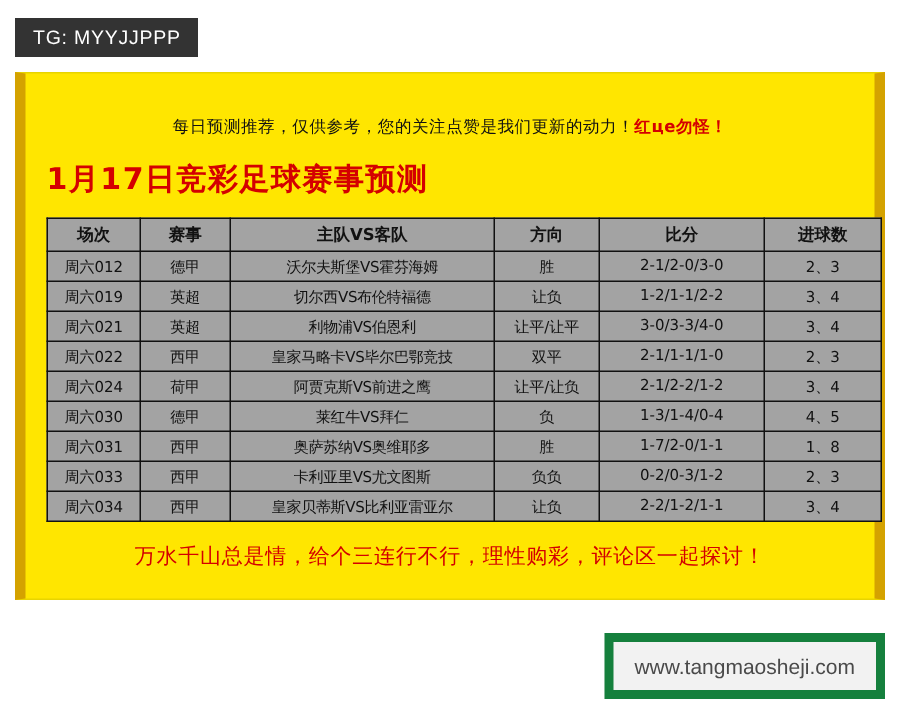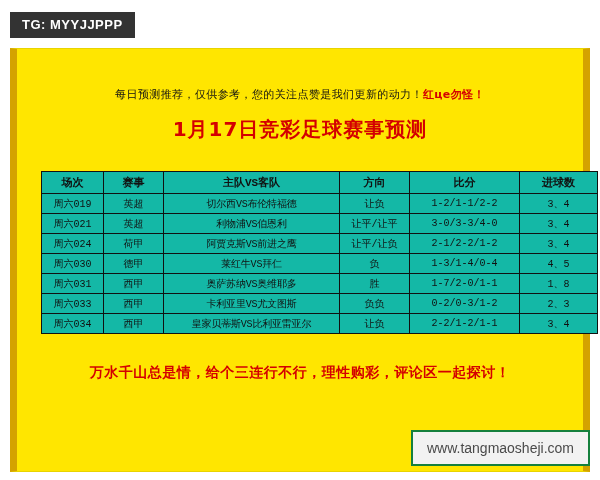--- a/index.html
+++ b/index.html
@@ -16,88 +16,86 @@
   }
 
   
   .tg-badge {
     position: absolute;
     left: 10px;
     top: 12px;
     background: #333333;
     color: #ffffff;
     font-size: 13px;
-    font-weight: bold;
+    font-weight: normal;
     padding: 5px 12px 6px 12px;
     letter-spacing: 0.5px;
     font-family: "Liberation Sans", sans-serif;
   }
 
   
   .watermark {
     position: absolute;
     right: 10px;
     bottom: 14px;
     background: #f2f2f2;
     color: #4a4a4a;
     font-size: 14px;
     padding: 8px 14px;
-    border: 2px solid #15803d;
+    border: 6px solid #15803d;
     font-family: "Liberation Sans", sans-serif;
     margin-top: 12px;
   }
 
   
   .poster {
     position: absolute;
     left: 10px;
     top: 48px;
     width: 580px;
-    height: 424px;
+    height: 352px;
     background: #ffe600;
     box-sizing: border-box;
     border-left: 7px solid #d4a200;
     border-right: 7px solid #d4a200;
     border-top: 1px solid #e8d400;
     border-bottom: 1px solid #e8d400;
-    padding: 16px;
+    padding: 6px;
   }
   .poster-inner {
     padding: 0 8px;
   }
 
   .promo-line {
     text-align: center;
     font-size: 11px;
     color: #111111;
     padding-top: 22px;
     padding-bottom: 4px;
     letter-spacing: 0.4px;
   }
   .promo-line .red {
     color: #d40000;
     font-weight: bold;
   }
 
   .poster-title {
-    text-align: center;
     color: #d40000;
     font-size: 20px;
     font-weight: bold;
     letter-spacing: 1px;
     padding: 10px 0 12px 0;
   }
 
   table.match-table {
     border-collapse: collapse;
     width: 556px;
-    margin: 16px auto;
-    background: #14b8a6;
+    margin: 0 auto;
+    background: #a3a3a3;
     table-layout: fixed;
-    font-family: Liberation Mono, monospace;
   }
   table.match-table th,
   table.match-table td {
     border: 1px solid #111111;
     text-align: center;
     font-size: 10px;
     color: #111111;
     height: 19px;
     padding: 0 2px;
     overflow: hidden;
@@ -117,21 +115,21 @@
 
   .teams {
     font-size: 10px;
     letter-spacing: -0.2px;
   }
 
   .footer-line {
     text-align: center;
     color: #d40000;
     font-size: 14px;
-    font-weight: bold;
+    font-weight: normal;
     letter-spacing: 0.5px;
     padding-top: 14px;
   }
 </style>
 </head>
 <body>
 
 <div class="tg-badge">
   <span>TG: MYYJJPPP</span>
 </div>
@@ -159,34 +157,50 @@
           <th>场次</th>
           <th>赛事</th>
           <th>主队VS客队</th>
           <th>方向</th>
           <th>比分</th>
           <th>进球数</th>
         </tr>
       </thead>
       <tbody>
         <tr>
+          <td>周六012</td>
+          <td>德甲</td>
+          <td class="teams">沃尔夫斯堡VS霍芬海姆</td>
+          <td>胜</td>
+          <td>2-1/2-0/3-0</td>
+          <td>2、3</td>
+        </tr>
+        <tr>
           <td>周六019</td>
           <td>英超</td>
           <td class="teams">切尔西VS布伦特福德</td>
           <td>让负</td>
           <td>1-2/1-1/2-2</td>
           <td>3、4</td>
         </tr>
         <tr>
           <td>周六021</td>
           <td>英超</td>
           <td class="teams">利物浦VS伯恩利</td>
           <td>让平/让平</td>
           <td>3-0/3-3/4-0</td>
           <td>3、4</td>
+        </tr>
+        <tr>
+          <td>周六022</td>
+          <td>西甲</td>
+          <td class="teams">皇家马略卡VS毕尔巴鄂竞技</td>
+          <td>双平</td>
+          <td>2-1/1-1/1-0</td>
+          <td>2、3</td>
         </tr>
         <tr>
           <td>周六024</td>
           <td>荷甲</td>
           <td class="teams">阿贾克斯VS前进之鹰</td>
           <td>让平/让负</td>
           <td>2-1/2-2/1-2</td>
           <td>3、4</td>
         </tr>
         <tr>

